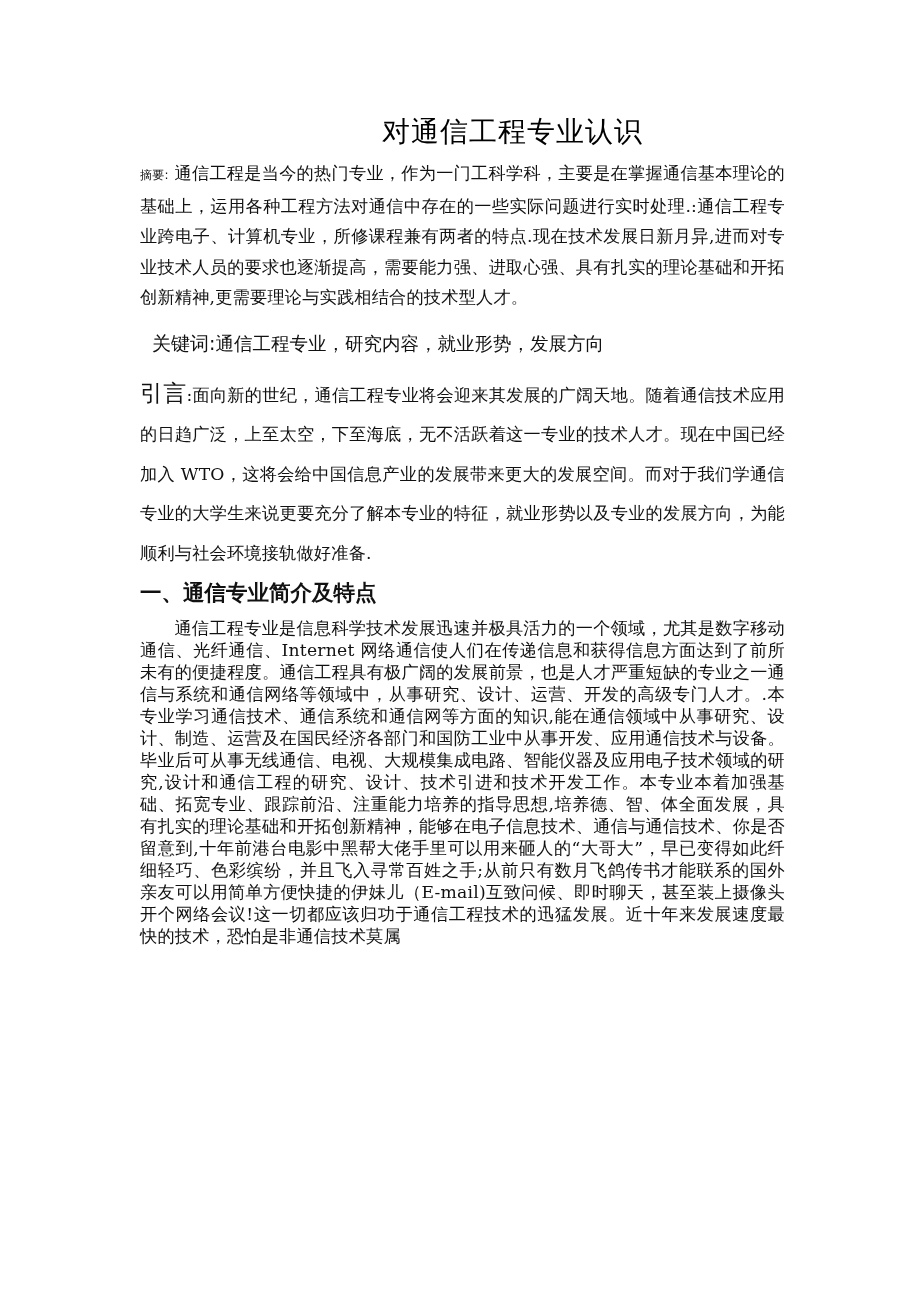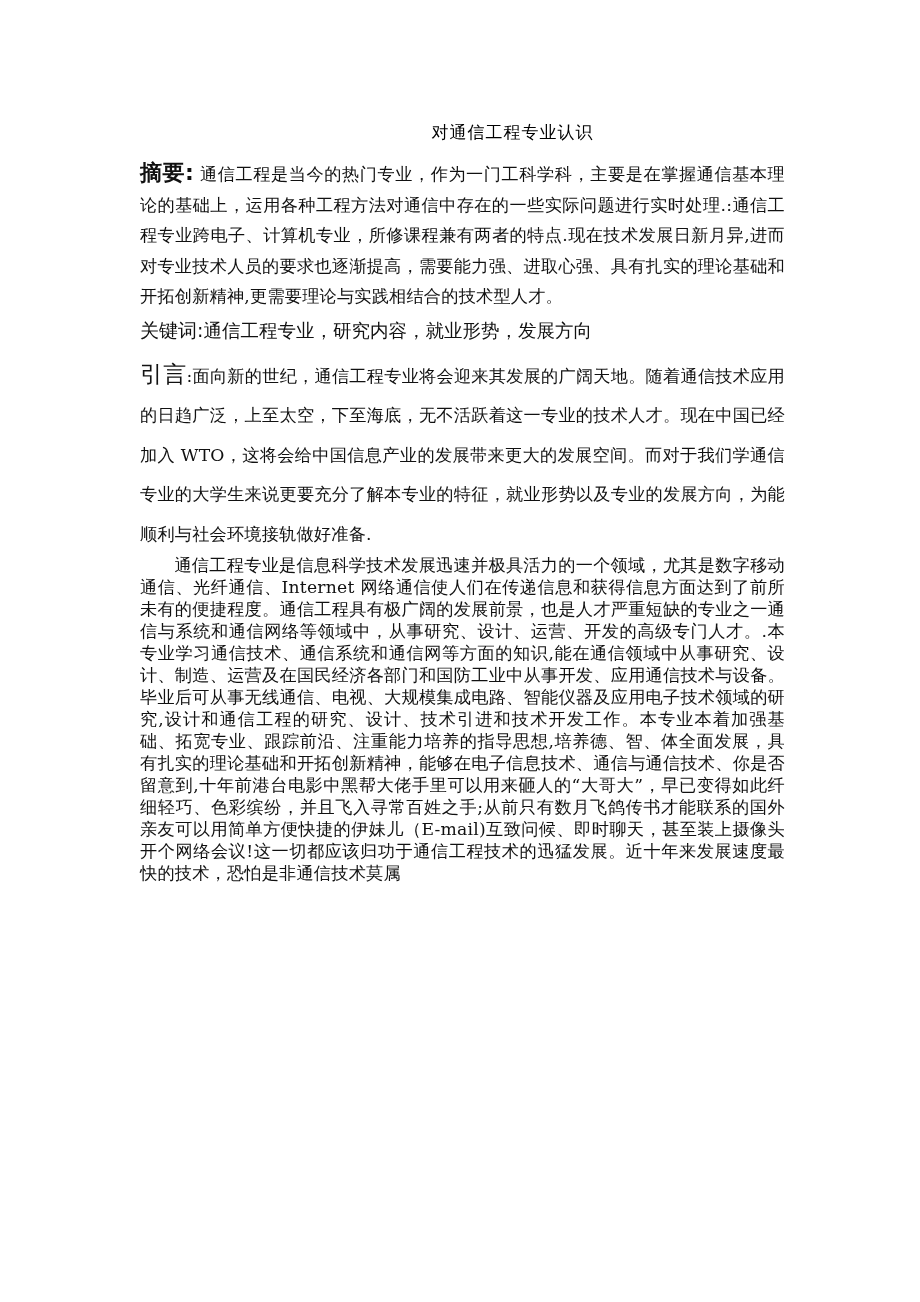--- a/index.html
+++ b/index.html
@@ -17,49 +17,49 @@
     }
     .page {
       position: absolute;
       left: 140px;
       top: 112px;
       width: 645px;
     }
     .title {
       text-align: center;
       font-family: "DejaVu Sans", "Liberation Sans", sans-serif;
-      font-size: 17px;
+      font-size: 28px;
       font-weight: normal;
       letter-spacing: 1px;
       margin: 0 0 6px 100px;
       line-height: 40px;
       height: 40px;
       color: #000;
     }
     .para {
       font-size: 17.2px;
       line-height: 30.5px;
       margin: 0;
       text-align: justify;
       text-justify: inter-character;
       letter-spacing: 0.2px;
     }
     .lead {
       font-family: "DejaVu Sans", "Liberation Sans", sans-serif;
-      font-weight: bold;
-      font-size: 22px;
+      font-weight: normal;
+      font-size: 12px;
     }
     .kw-lead {
       font-family: "DejaVu Sans", "Liberation Sans", sans-serif;
       font-size: 19px;
     }
     .kw-line {
       font-size: 18.5px;
       line-height: 36px;
-      margin: 0;
+      margin: 12px;
       font-family: "DejaVu Sans", "Liberation Sans", sans-serif;
     }
     .intro-lead {
       font-family: "DejaVu Sans", "Liberation Sans", sans-serif;
       font-size: 23px;
       margin-top: 38px;
     }
     .intro {
       margin-top: 6px;
       line-height: 39.5px;
@@ -88,15 +88,16 @@
   </p>
 
   <p class="kw-line">
     <span class="kw-lead">关键词:</span><span>通信工程专业，研究内容，就业形势，发展方向</span>
   </p>
 
   <p class="para intro">
     <span class="intro-lead">引言</span><span>:面向新的世纪，通信工程专业将会迎来其发展的广阔天地。随着通信技术应用的日趋广泛，上至太空，下至海底，无不活跃着这一专业的技术人才。现在中国已经加入 WTO，这将会给中国信息产业的发展带来更大的发展空间。而对于我们学通信专业的大学生来说更要充分了解本专业的特征，就业形势以及专业的发展方向，为能顺利与社会环境接轨做好准备.</span>
   </p>
 
+  <h2 class="section-heading">一、通信专业简介及特点</h2>
 
   <p class="para body-para">通信工程专业是信息科学技术发展迅速并极具活力的一个领域，尤其是数字移动通信、光纤通信、Internet 网络通信使人们在传递信息和获得信息方面达到了前所未有的便捷程度。通信工程具有极广阔的发展前景，也是人才严重短缺的专业之一通信与系统和通信网络等领域中，从事研究、设计、运营、开发的高级专门人才。.本专业学习通信技术、通信系统和通信网等方面的知识,能在通信领域中从事研究、设计、制造、运营及在国民经济各部门和国防工业中从事开发、应用通信技术与设备。毕业后可从事无线通信、电视、大规模集成电路、智能仪器及应用电子技术领域的研究,设计和通信工程的研究、设计、技术引进和技术开发工作。本专业本着加强基础、拓宽专业、跟踪前沿、注重能力培养的指导思想,培养德、智、体全面发展，具有扎实的理论基础和开拓创新精神，能够在电子信息技术、通信与通信技术、你是否留意到,十年前港台电影中黑帮大佬手里可以用来砸人的“大哥大”，早已变得如此纤细轻巧、色彩缤纷，并且飞入寻常百姓之手;从前只有数月飞鸽传书才能联系的国外亲友可以用简单方便快捷的伊妹儿（E-mail)互致问候、即时聊天，甚至装上摄像头开个网络会议!这一切都应该归功于通信工程技术的迅猛发展。近十年来发展速度最快的技术，恐怕是非通信技术莫属</p>
 </div>
 
 </body></html>

